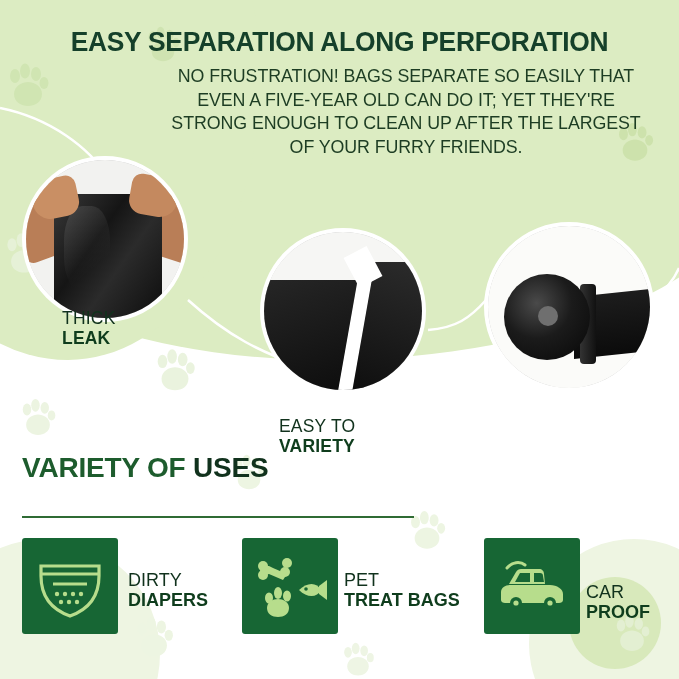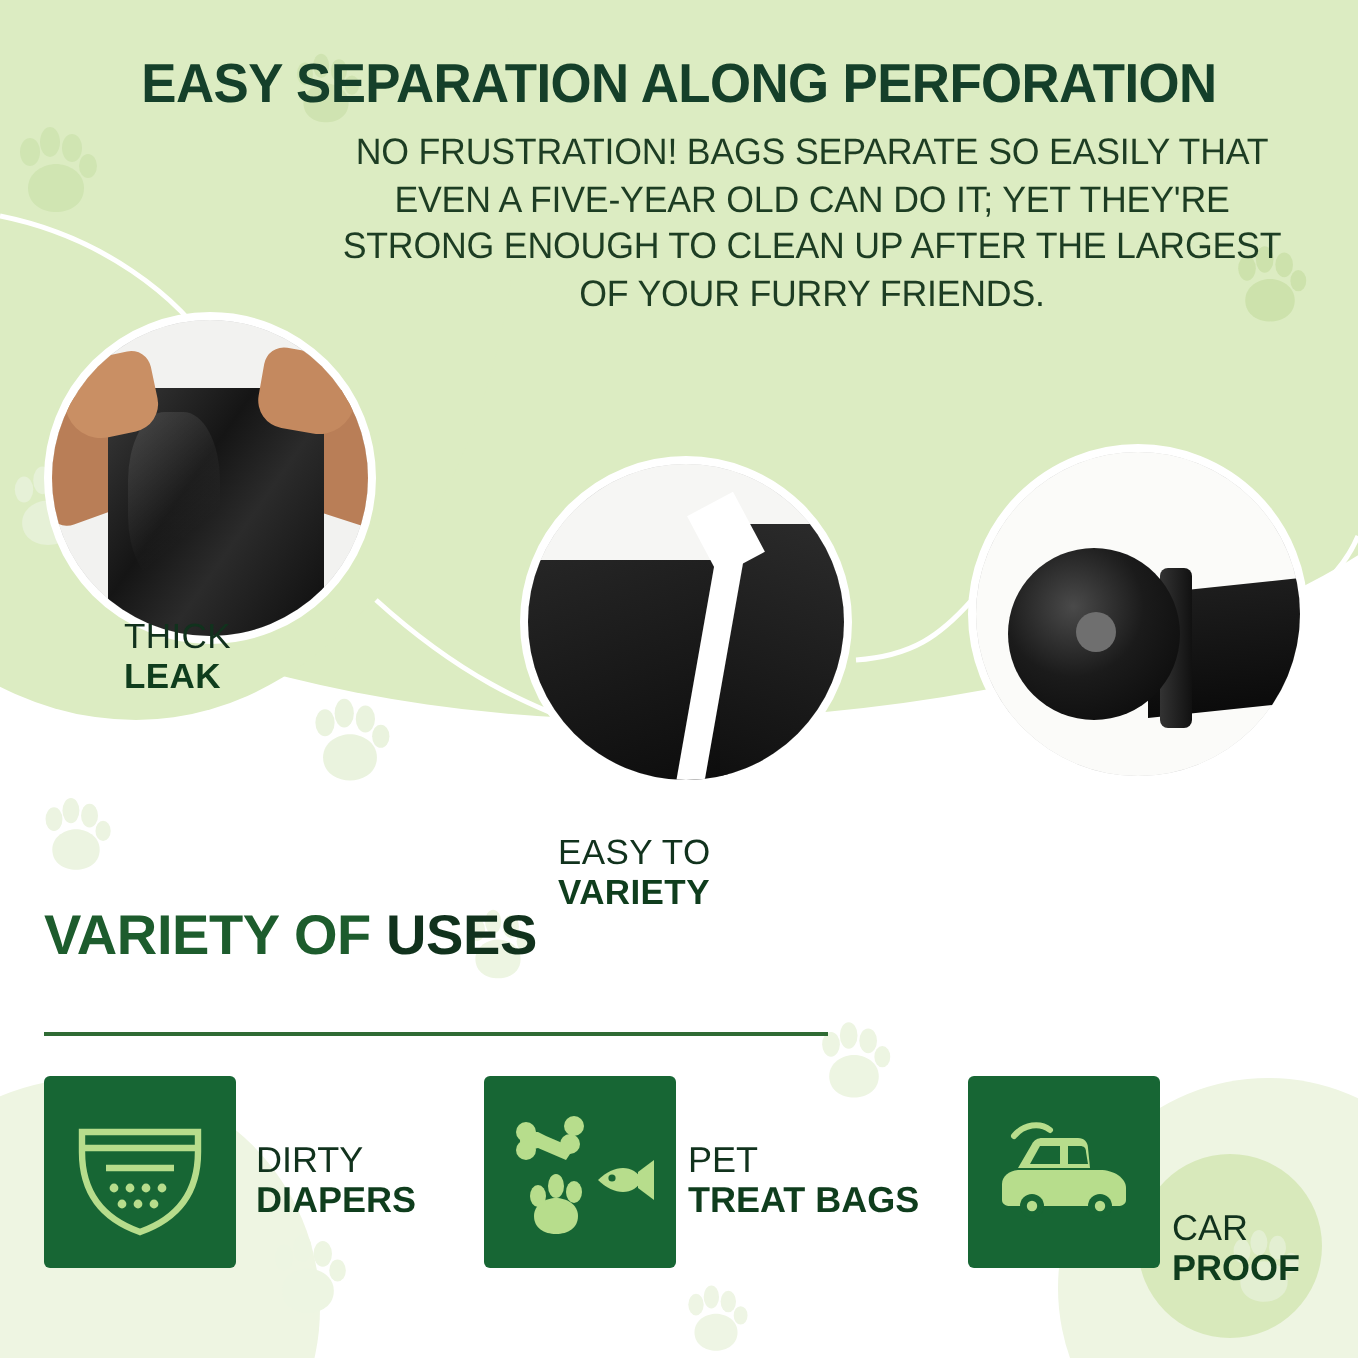--- a/index.html
+++ b/index.html
@@ -214,21 +214,21 @@
 
   .tile-label {
     position: absolute; z-index: 6;
     color: #11321d;
     font-size: 18px;
     line-height: 20px;
   }
   .tile-label .b { font-weight: bold; color: #0f3d1d; margin-top: 48px; }
   .tl1 { left: 128px; top: 570px; }
   .tl2 { left: 344px; top: 570px; }
-  .tl3 { left: 586px; top: 604px; }
+  .tl3 { left: 586px; top: 582px; }
 
   .tile svg { display: block; margin: 8px auto 0; }
 </style>
 </head>
 <body>
 
 <div class="page">
 
   <div class="hero-bg"></div>
   <div class="hero-bg2"></div>

